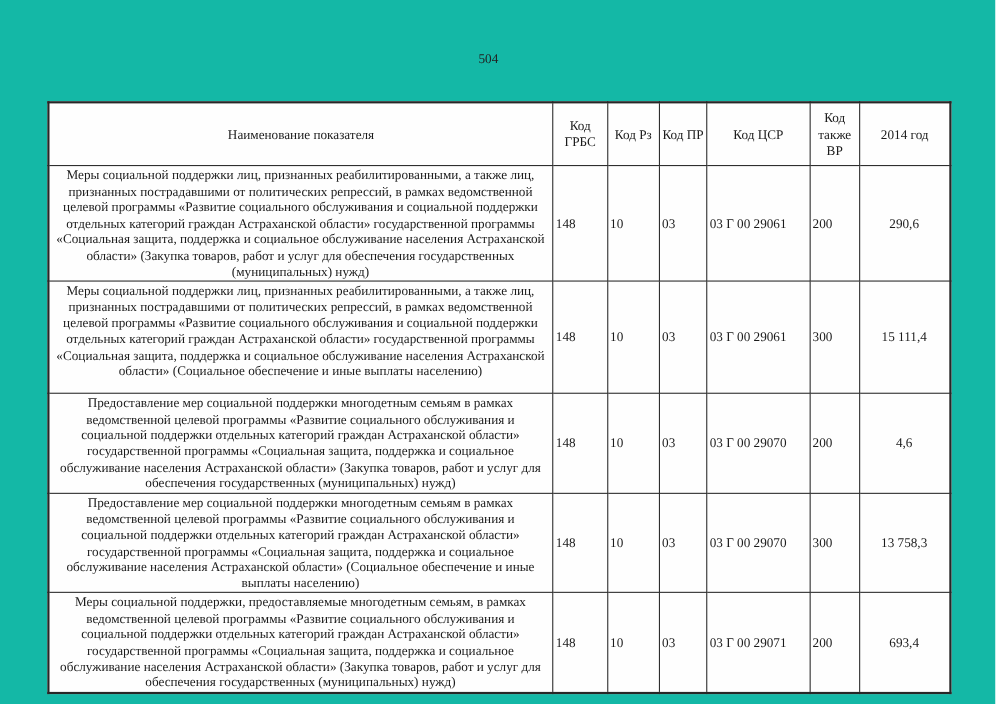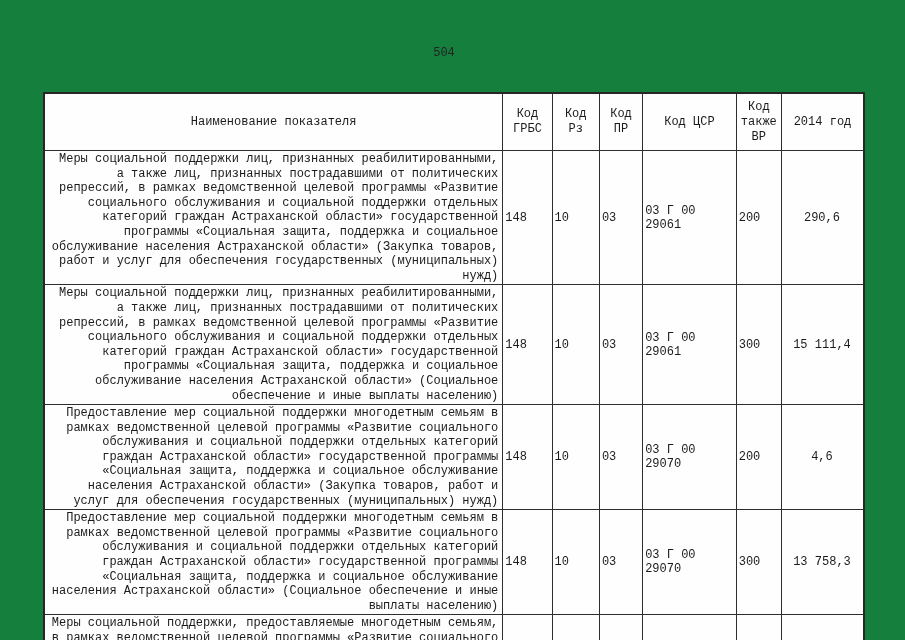--- a/index.html
+++ b/index.html
@@ -4,22 +4,22 @@
 <style>
   html, body {
     margin: 0;
     padding: 0;
     background: #ffffff;
   }
   .sheet {
     position: relative;
     width: 905px;
     height: 640px;
-    background: #15803d;
-    font-family: Liberation Mono, monospace;
+    background: #14b8a6;
+    font-family: Liberation Serif, serif;
     color: #1b1b1b;
     overflow: hidden;
   }
   .page-number {
     position: absolute;
     top: 46px;
     left: 404px;
     width: 80px;
     text-align: center;
     font-size: 12px;
@@ -45,21 +45,21 @@
     border: 2px solid #272727;
   }
   thead th {
     text-align: center;
     vertical-align: middle;
     line-height: 15px;
     padding: 2px 2px;
     height: 52px;
   }
   td.name {
-    text-align: right;
+    text-align: center;
     vertical-align: top;
     line-height: 14.6px;
     padding: 1px 4px 1px 3px;
   }
   td.code {
     text-align: left;
     vertical-align: middle;
     padding: 0 2px;
   }
   td.amount {

